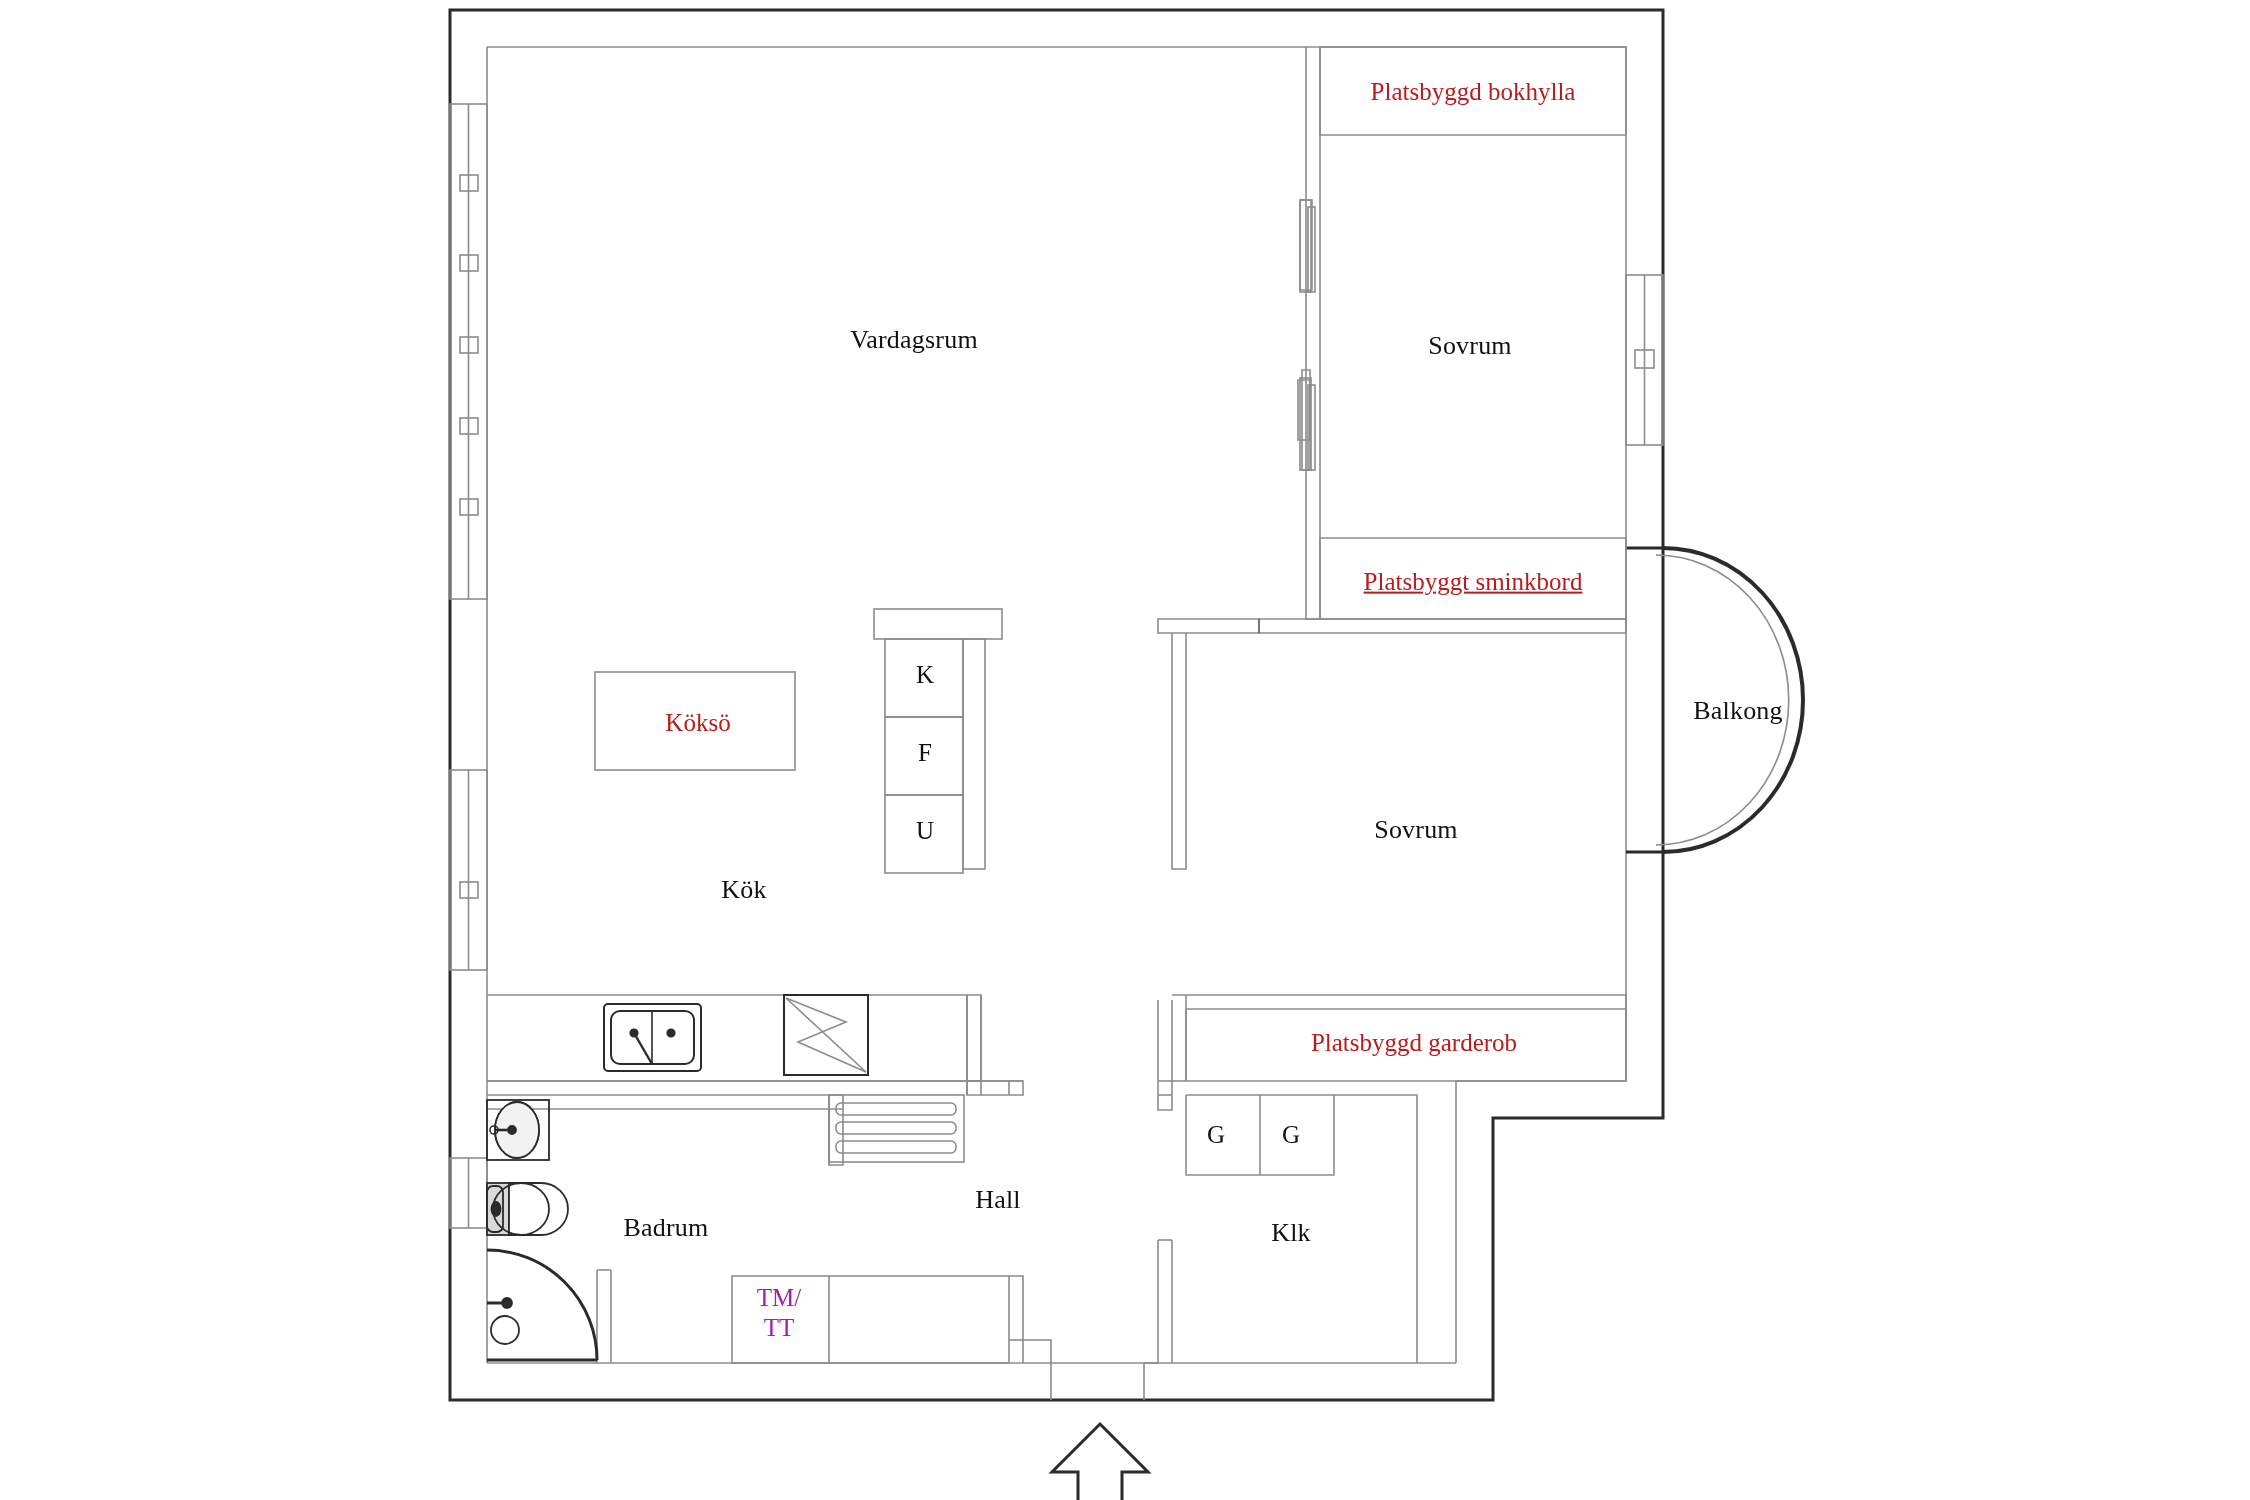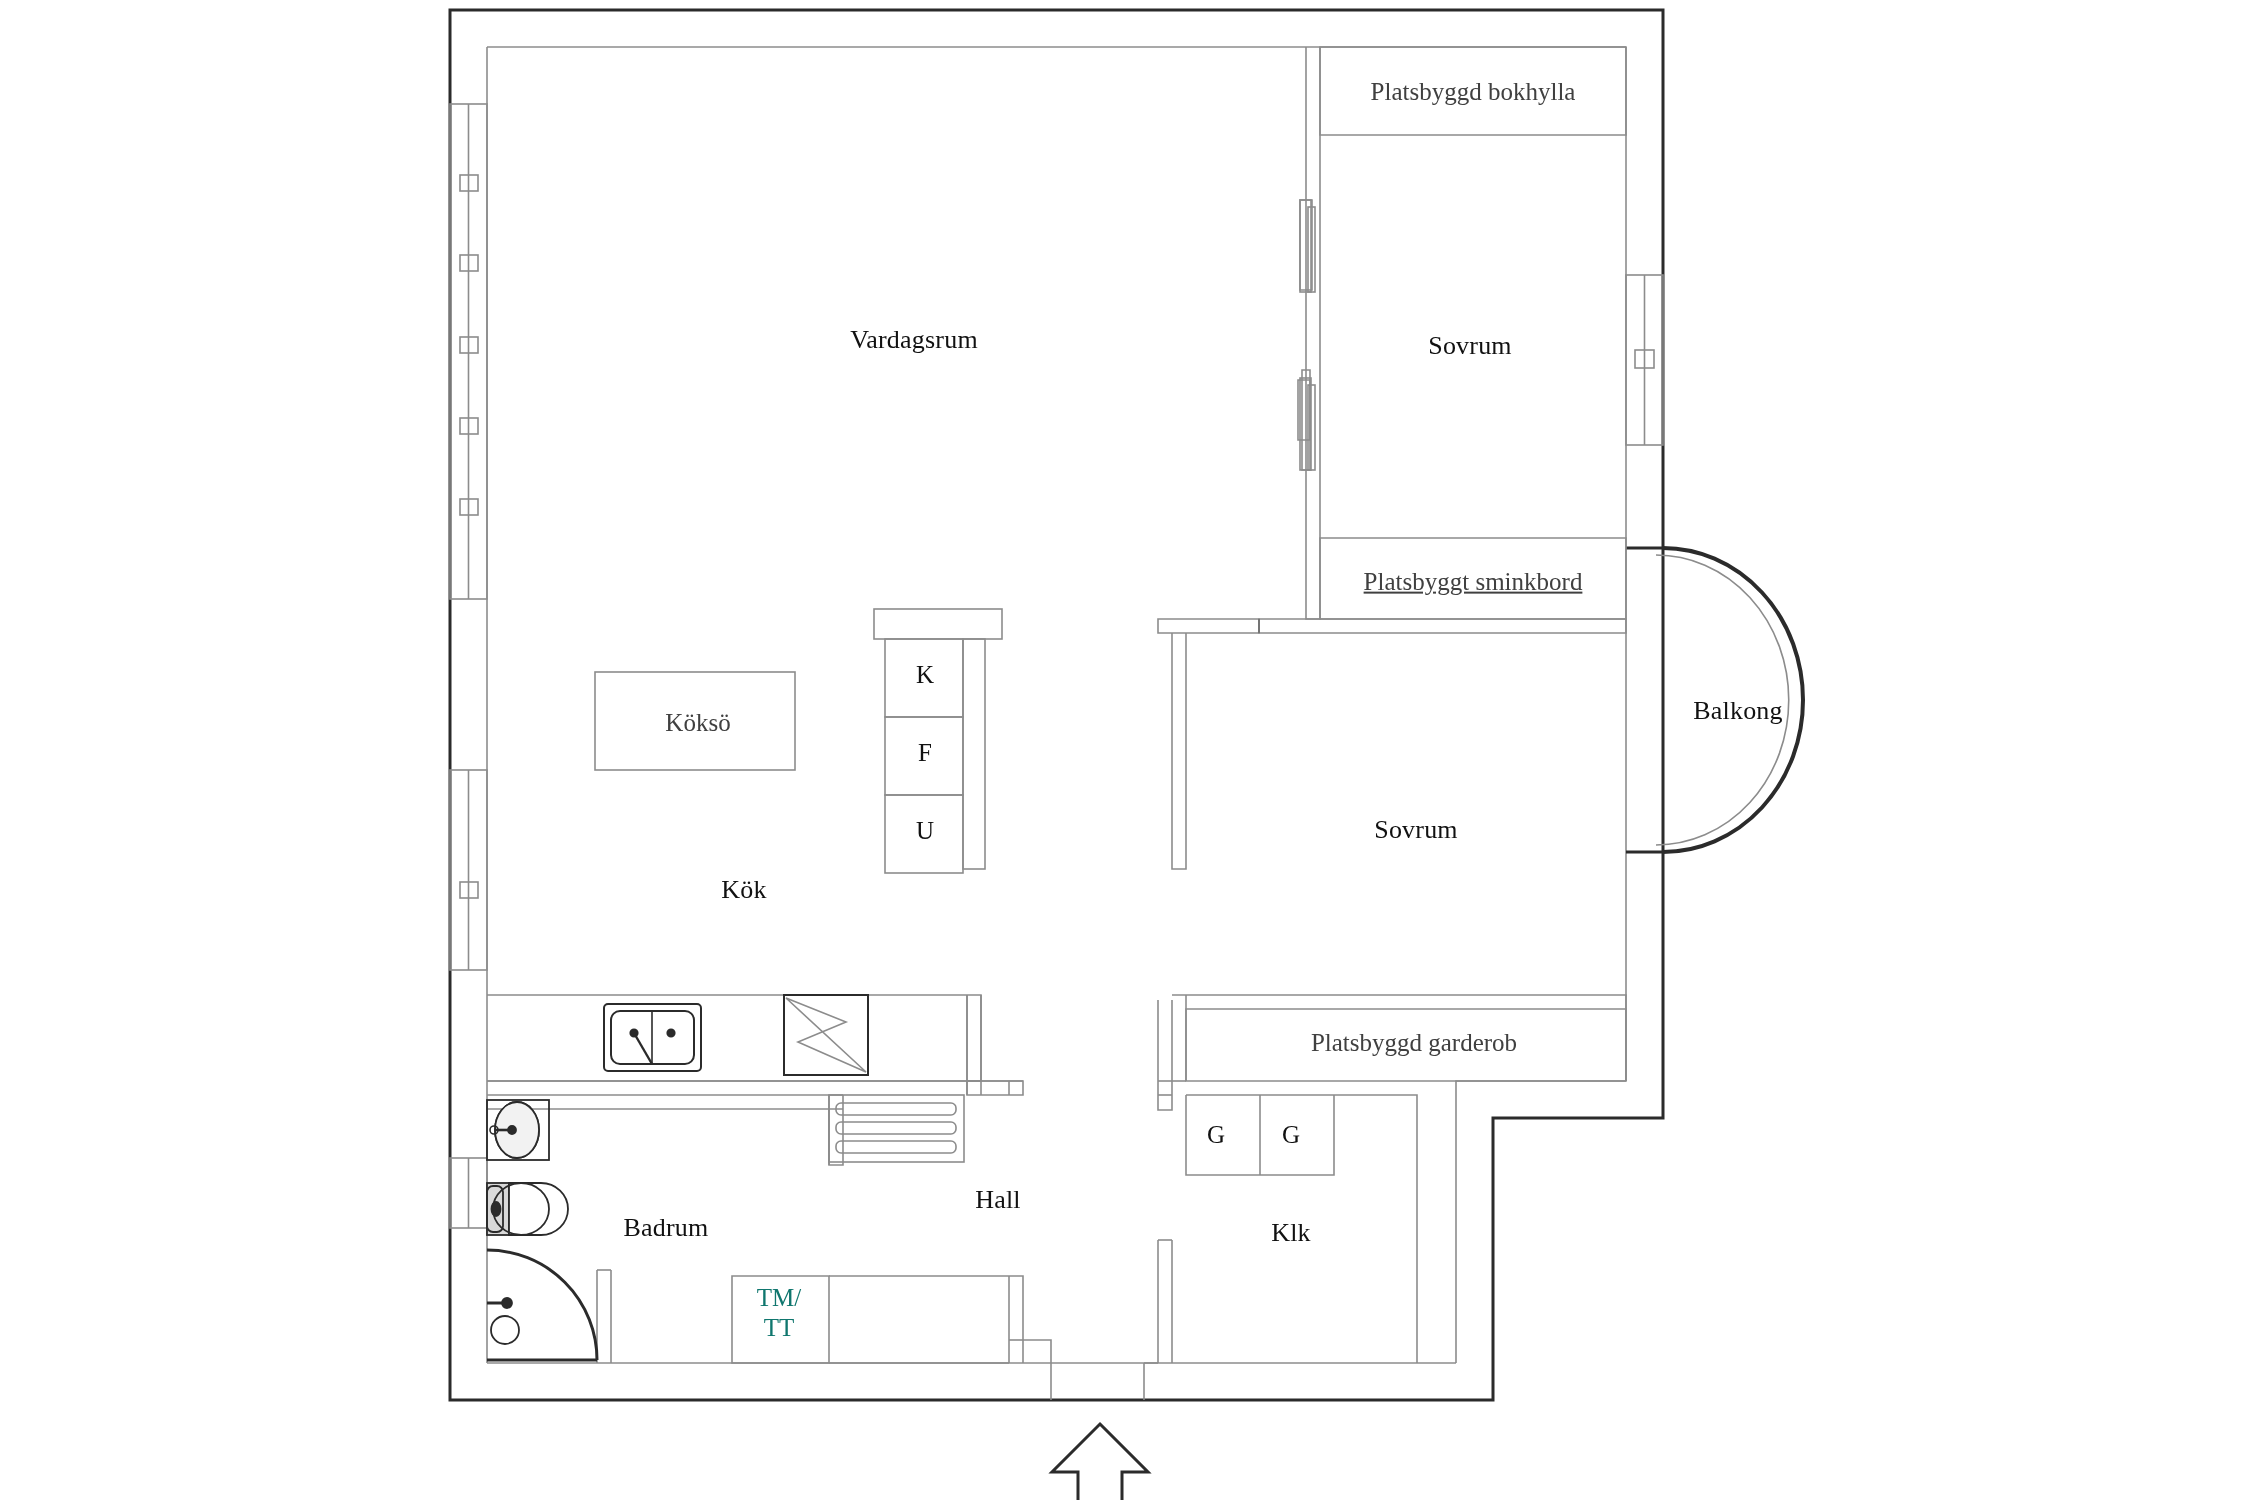--- a/index.html
+++ b/index.html
@@ -26,37 +26,37 @@
     position: absolute;
     color: #111111;
     font-size: 26px;
     white-space: nowrap;
     transform: translate(-50%, -50%);
     letter-spacing: 0.2px;
     font-family: Liberation Serif, serif;
   }
   .fixture-label {
     position: absolute;
-    color: #404040;
+    color: #b91c1c;
     font-size: 25px;
     white-space: nowrap;
     transform: translate(-50%, -50%);
     text-align: center;
     line-height: 1.15;
   }
   .small-label {
     position: absolute;
     color: #111111;
     font-size: 25px;
     white-space: nowrap;
     transform: translate(-50%, -50%);
   }
   .stack-label {
     position: absolute;
-    color: #0f766e;
+    color: #a21caf;
     font-size: 25px;
     white-space: pre-line;
     transform: translate(-50%, -50%);
     text-align: center;
     line-height: 1.2;
   }
 </style>
 </head>
 <body>
 

